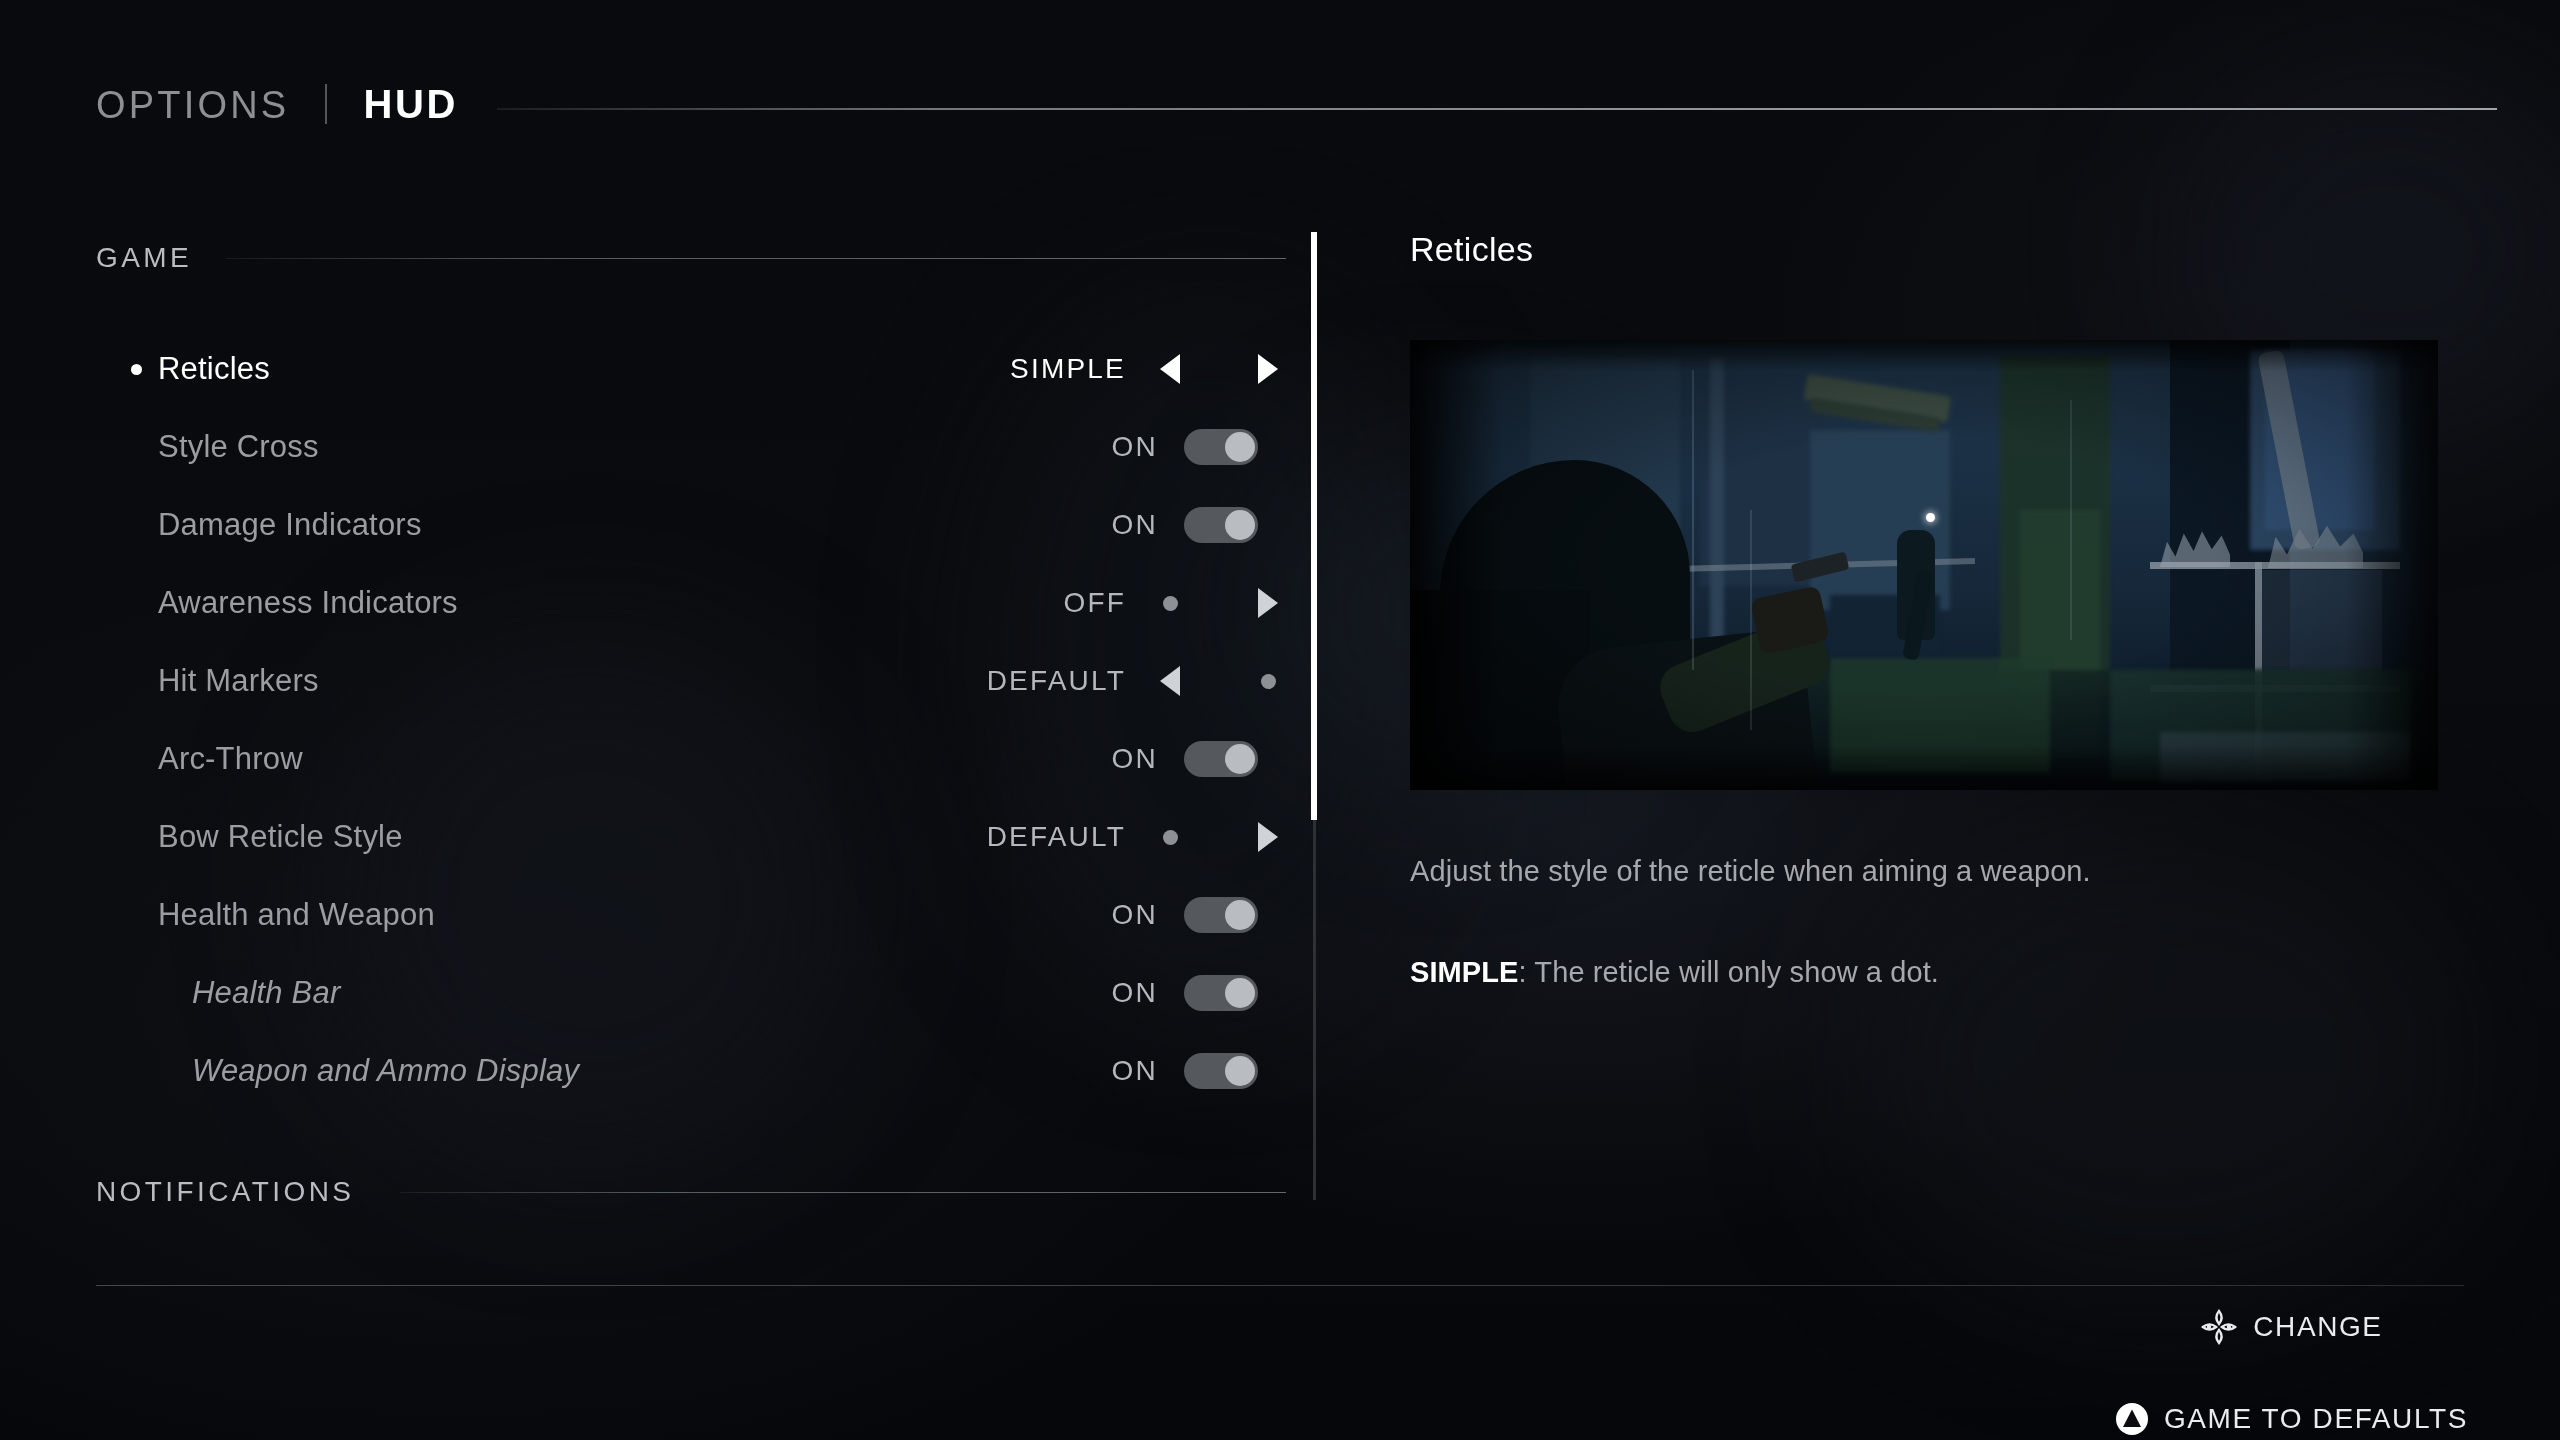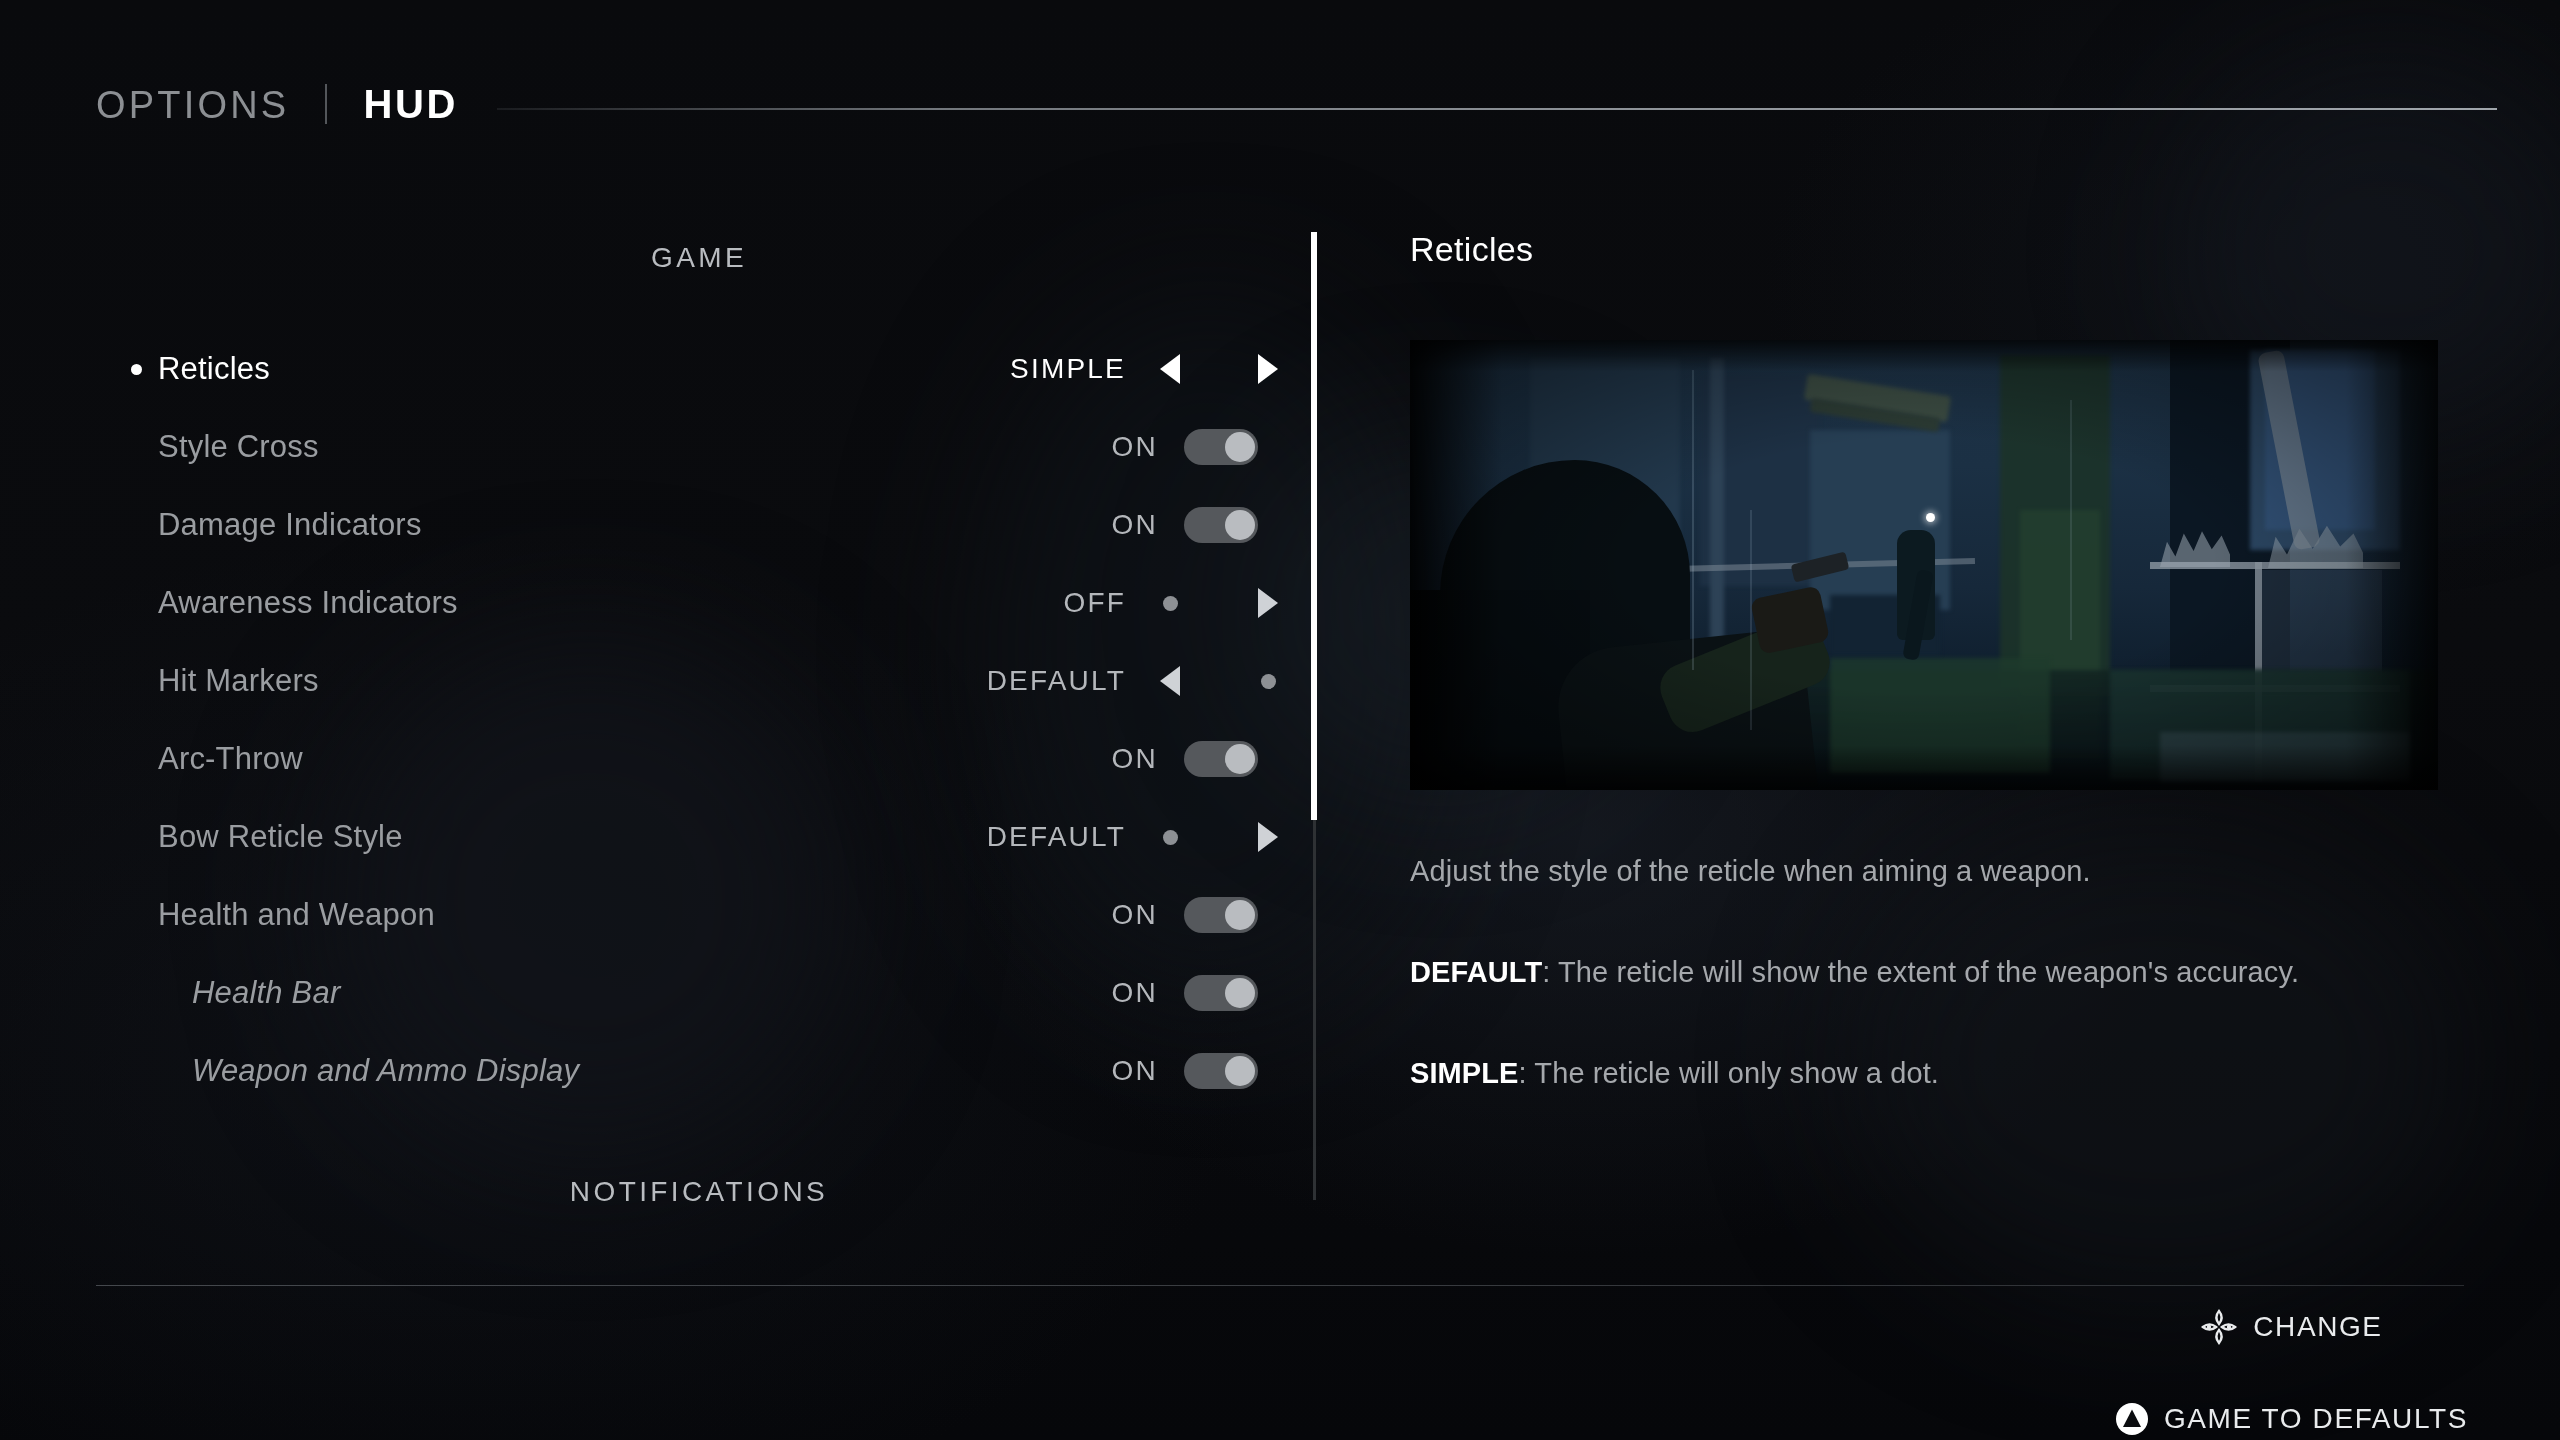--- a/index.html
+++ b/index.html
@@ -37,21 +37,21 @@
   .tab.active{ color:#ffffff; font-weight:700; letter-spacing:2.6px; font-size:40px; }
   .header-rule{
     position:absolute; left:497px; top:108px; right:53px; height:2px;
     background:linear-gradient(90deg, rgba(120,126,132,.15) 0%, rgba(150,156,162,.75) 22%, rgba(168,174,180,.85) 60%, rgba(176,182,188,.9) 100%);
   }
 
   
   .left-col{ position:absolute; left:0; top:0; width:1320px; height:1440px; }
 
   .section-head{
-    position:absolute; display:flex; align-items:center; width:1190px; left:104px;flex-direction:column;
+    position:absolute; display:flex; align-items:center; width:1190px; left:96px;
   }
   .section-head .label{
     color:#b9bcc0; font-size:28px; letter-spacing:3.4px; white-space:nowrap;
   }
   .section-head .rule{
     flex:1; height:1px; margin-left:34px;
     background:linear-gradient(90deg, rgba(150,156,162,.1) 0%, rgba(150,156,162,.55) 30%, rgba(160,166,172,.6) 100%);
   }
   #sec-game{ top:242px; }
   #sec-notifications{ top:1176px; }
@@ -372,21 +372,20 @@
       <div class="pv-rect" style="left:282px; top:30px;  width:2px; height:300px; background:rgba(190,215,235,.18);"></div>
       <div class="pv-rect" style="left:340px; top:170px; width:2px; height:220px; background:rgba(190,215,235,.14);"></div>
       <div class="pv-rect" style="left:660px; top:60px;  width:2px; height:240px; background:rgba(190,215,235,.12);"></div>
 
       <div class="reticle-dot"></div>
       <div class="pv-vignette"></div>
     </div>
 
     <div class="desc" id="desc">
         <p><span>Adjust the style of the reticle when aiming a weapon.</span></p>
-        <p><b>DEFAULT</b><span>: The reticle will show the extent of the weapon's accuracy.</span></p>
         <p><b>SIMPLE</b><span>: The reticle will only show a dot.</span></p>
       </div>
   </div>
 
   <div class="footer-rule"></div>
   <div class="footer" id="footer">
       <div class="hint">
         <span class="icon-wrap">
           <svg width="38" height="38" viewBox="0 0 40 40">
             <g fill="none" stroke="#e9ebed" stroke-width="2.4">

